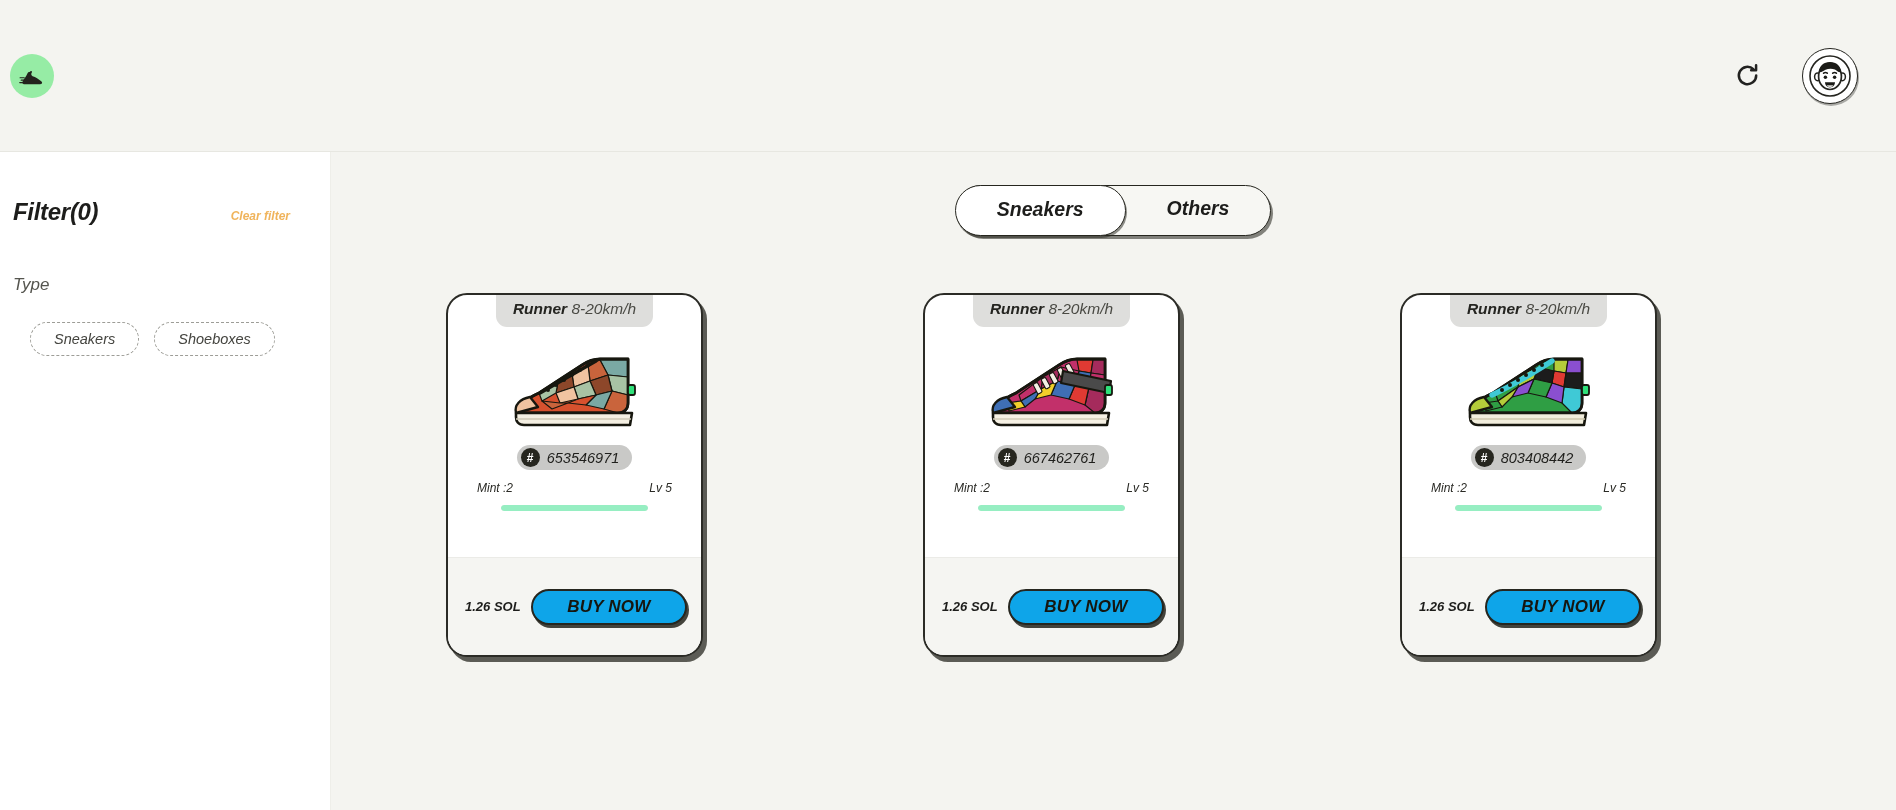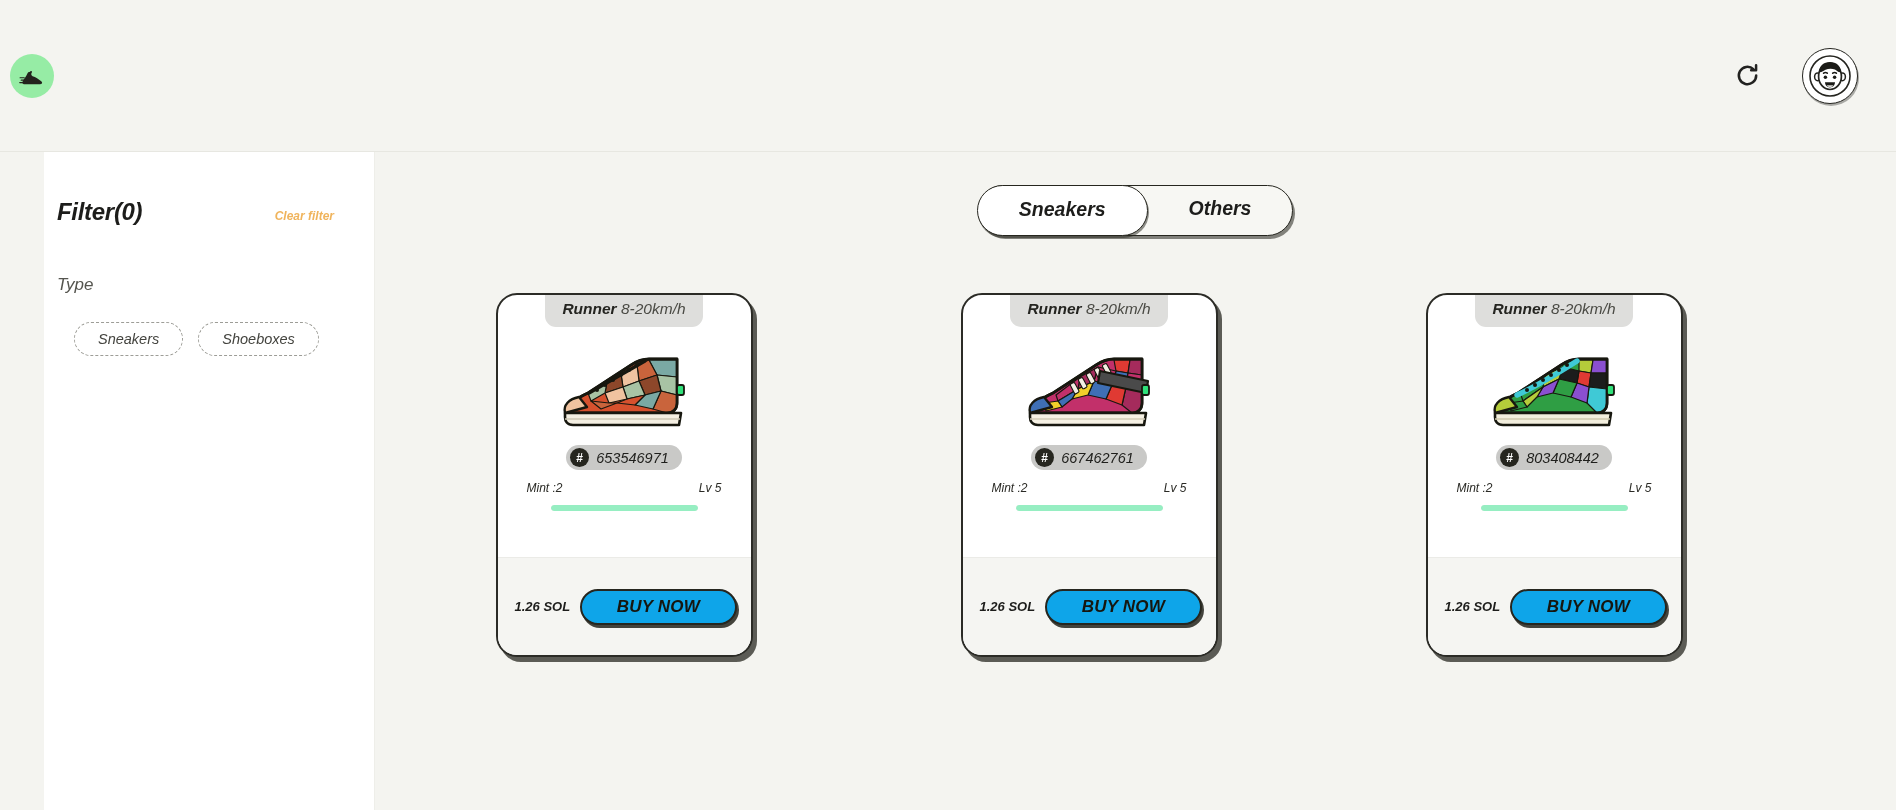--- a/index.html
+++ b/index.html
@@ -77,21 +77,20 @@
     justify-content: center;
     cursor: pointer;
     box-shadow: 1px 2px 0 rgba(30,30,26,.35);
   }
 
   
   .body-row {
     flex: 1 1 auto;
     display: flex;
     min-height: 0;
-    padding-left: 44px;
   }
 
   
   .sidebar {
     width: 331px;
     flex: 0 0 331px;
     background: #ffffff;
     padding: 46px 30px 0 13px;
     border-right: 1px solid #eeeee9;
   }
@@ -212,22 +211,22 @@
     font-size: 13.5px;
     font-weight: 700;
     font-style: italic;
     color: #1d1d1b;
     cursor: pointer;
   }
 
   
   .cards {
     display: flex;
-    gap: 0;
-    justify-content: center;
+    gap: 12px;
+    justify-content: flex-start;
     padding: 57px 0 0 115px;
   }
 
   .card-slot { width: 465px; }
 
   .card {
     width: 257px;
     height: 364px;
     border: 2.2px solid #2b2b26;
     border-radius: 21px;

